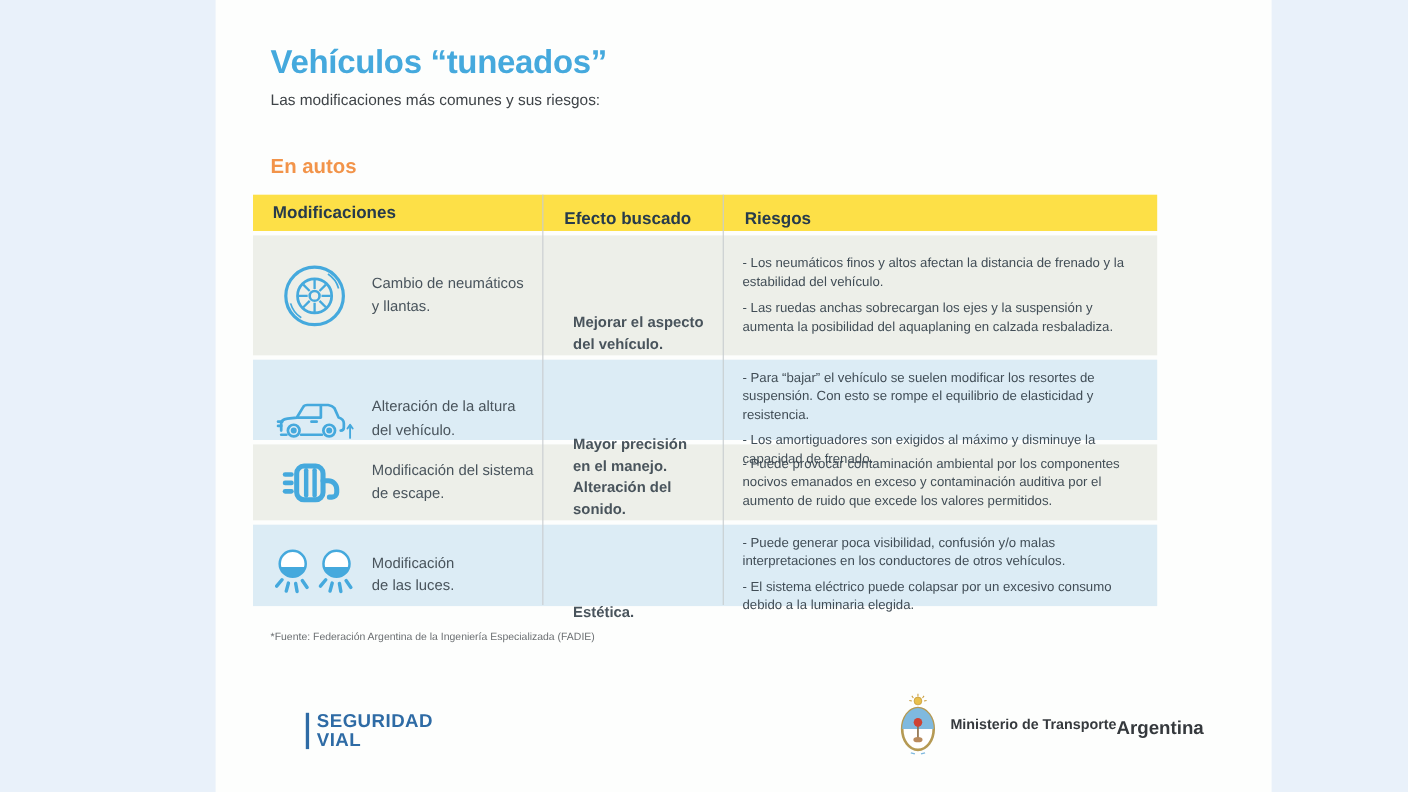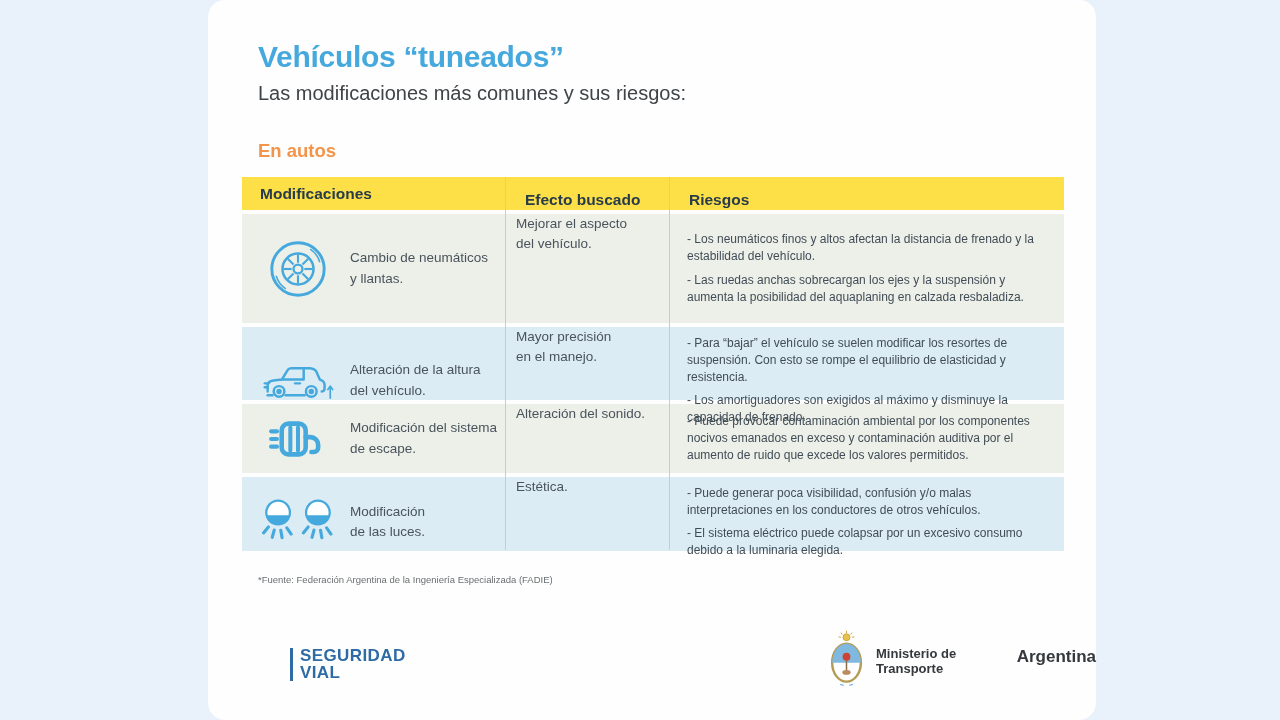--- a/index.html
+++ b/index.html
@@ -2,31 +2,30 @@
 <html><head>
 <meta charset="utf-8">
 <style>
   html,body{margin:0;padding:0;}
   body{
     width:1280px;height:720px;position:relative;overflow:hidden;
     background:#e9f1fa;
     font-family:"Liberation Sans", sans-serif;
   }
   .card{
-    position:absolute;left:208px;top:0;width:888px;height:720px;
+    position:absolute;left:196px;top:0;width:960px;height:720px;
     background:#fdfefd;
-    border-radius:17px;
   }
   .title{
     position:absolute;left:50px;top:40px;
     font-size:30px;font-weight:bold;color:#45a9dd;letter-spacing:-0.3px;
   }
   .subtitle{
     position:absolute;left:50px;top:82px;
-    font-size:20px;color:#3f4448;
+    font-size:14px;color:#3f4448;
   }
   .section-title{
     position:absolute;left:50px;top:140px;
     font-size:18.5px;font-weight:bold;color:#f2944a;
   }
   .veh-table{
     position:absolute;left:34px;top:177px;width:822px;height:373px;
   }
   .thead{
     display:grid;grid-template-columns:263px 164px 395px;
@@ -38,21 +37,21 @@
   .thead .h.pad20{padding-left:20px;margin-top:12px;}
   .trow{
     display:grid;grid-template-columns:263px 164px 395px;margin-bottom:4px;
   }
   .bg-a{background:#edefe9;}
   .bg-b{background:#dcecf5;}
   .r1{height:109px}.r2{height:73px}.r3{height:69px}.r4{height:74px}
   .c1{display:flex;align-items:center;padding-left:16px;}
   .iconbox{width:80px;flex:0 0 80px;display:flex;align-items:center;justify-content:center;}
   .mod{font-size:13.5px;color:#49545c;line-height:1.5;white-space:pre-line;padding-left:12px;}
-  .c2{display:flex;align-items:flex-start;padding-left:11px;padding-right:6px;}
+  .c2{display:flex;align-items:flex-end;padding-left:28px;padding-right:6px;font-weight:bold;}
   .c2 span{font-size:13.5px;color:#49545c;line-height:1.5;white-space:pre-line;}
   .c3{display:flex;flex-direction:column;justify-content:center;padding:5px 26px 5px 18px;}
   .c3 p{margin:3px 0;font-size:12px;line-height:1.42;color:#414d56;}
   .vline{position:absolute;top:0;width:1px;height:373px;background:#c8cccf;}
   .vline.v1{left:263px;}
   .vline.v2{left:427px;}
   .source-note{
     position:absolute;left:50px;top:574px;
     font-size:9.5px;color:#6b6f72;
   }

